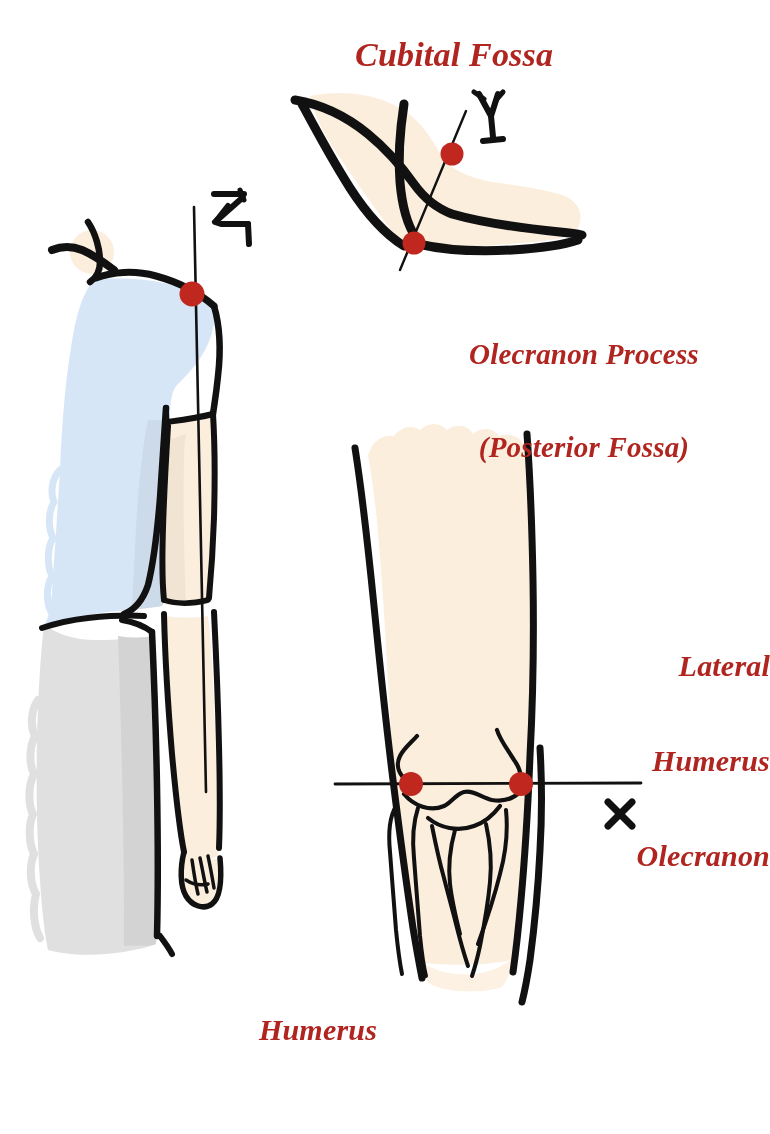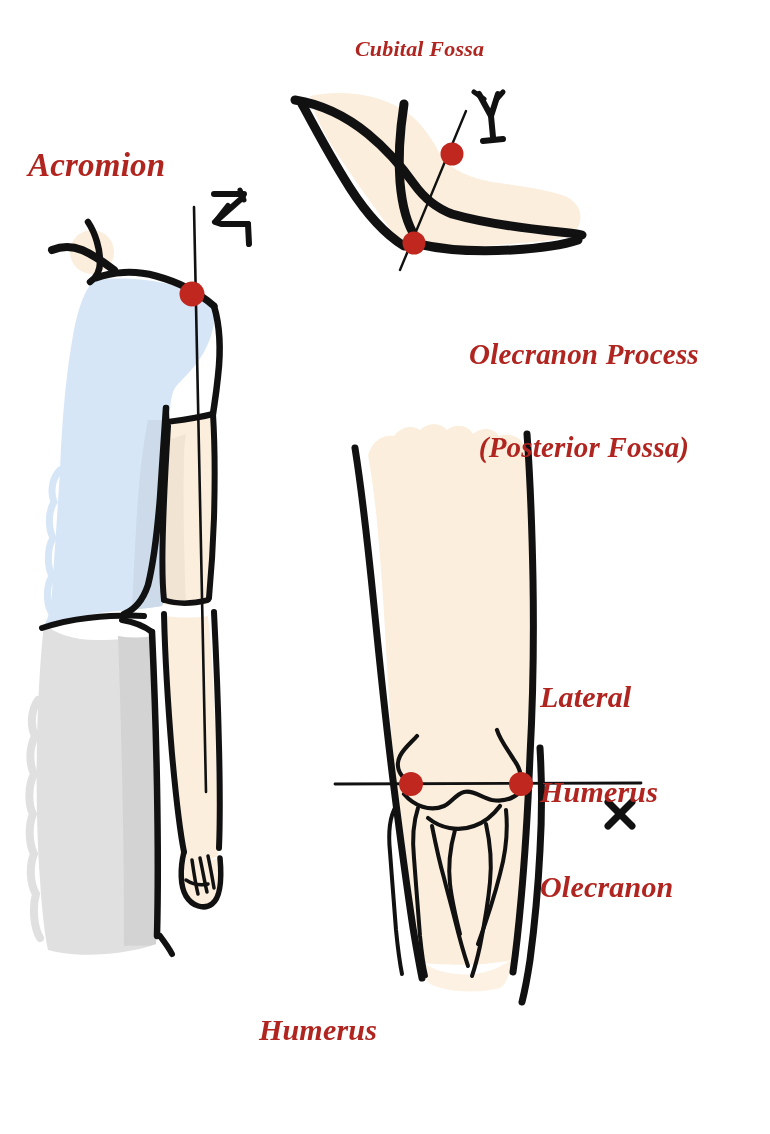--- a/index.html
+++ b/index.html
@@ -35,33 +35,33 @@
     letter-spacing: 0.2px;
   }
   .label.left   { text-align: left; }
 
   #label-acromion {
     left: 28px;  top: 148px;
     font-size: 33px;
   }
   #label-cubital-fossa {
     left: 355px; top: 37px;
-    font-size: 22px;
+    font-size: 34px;
   }
   #label-olecranon {
     left: 424px; top: 278px;
     font-size: 29px;
     text-align: center;
     width: 320px;
   }
   #label-lateral {
-    left: 540px; top: 617px;
+    left: 540px; top: 586px;
     font-size: 30px;
     width: 230px;
-    text-align: left;
+    text-align: right;
   }
   #label-medial {
     left: 198px; top: 950px;
     font-size: 30px;
     width: 240px;
     text-align: center;
   }
   .lbl-line { display: block; }
 </style>
 </head>
@@ -324,21 +324,20 @@
       <path d="M503,92 L496,100" fill="none" stroke="#111111" stroke-width="5" stroke-linecap="round"></path>
     </g>
 
     <g>
       <path d="M608,802 L632,826" fill="none" stroke="#111111" stroke-width="7" stroke-linecap="round"></path>
       <path d="M632,802 L608,826" fill="none" stroke="#111111" stroke-width="7" stroke-linecap="round"></path>
     </g>
 
   </svg>
 
-  <div class="label left" id="label-acromion">Acromion</div>
 
   <div class="label left" id="label-cubital-fossa">Cubital Fossa</div>
 
   <div class="label" id="label-olecranon">
     <span class="lbl-line">Olecranon Process</span>
     <span class="lbl-line">(Posterior Fossa)</span>
   </div>
 
   <div class="label" id="label-lateral">
     <span class="lbl-line">Lateral</span>

